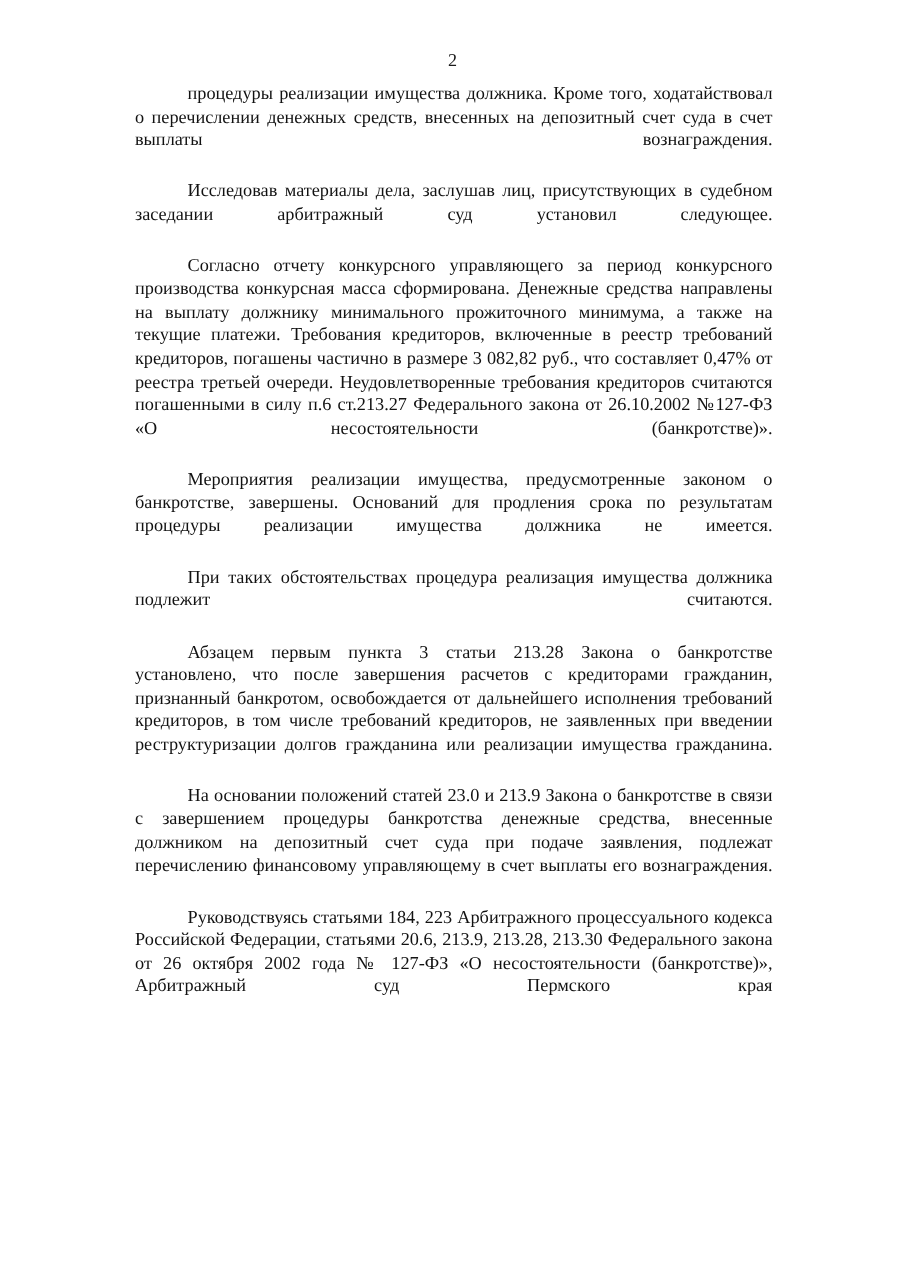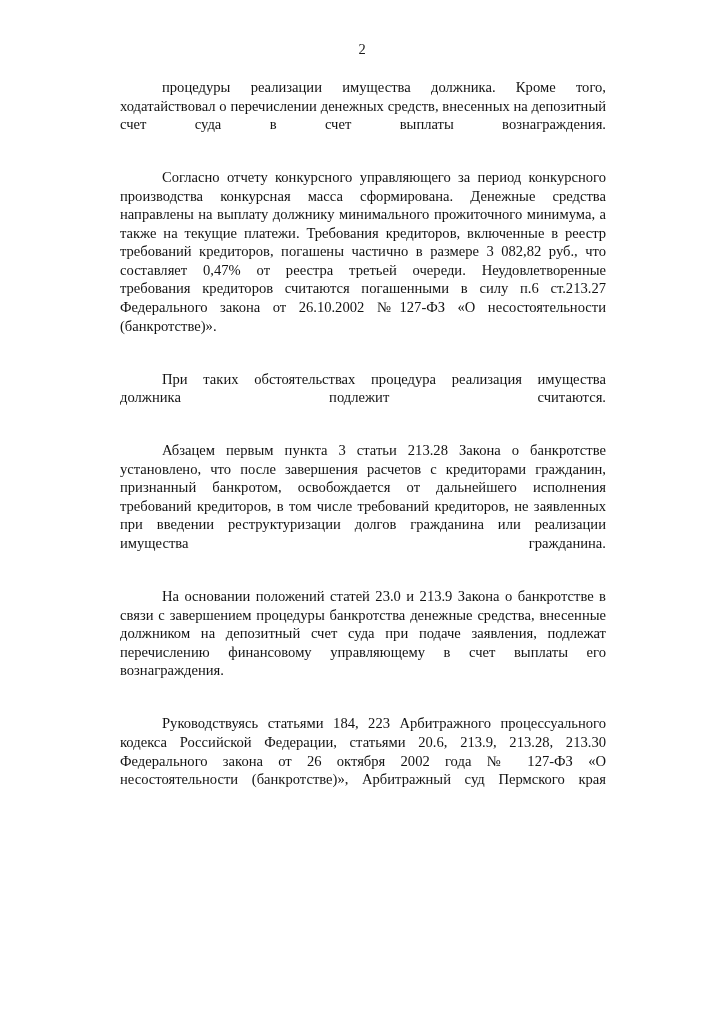--- a/index.html
+++ b/index.html
@@ -37,21 +37,21 @@
     top: 62px;
     left: 104px;
     width: 518px;
     font-size: 14.6px;
     line-height: 18.55px;
     text-align: justify;
     text-justify: inter-word;
     color: #121212;
   }
   p.para {
-    margin: 16px;
+    margin: 4px;
     padding: 0;
     text-indent: 42px;
     text-align: justify;
     hyphens: none;
   }
   
   p.para::after {
     content: "";
     display: inline-block;
     width: 100%;
@@ -60,21 +60,23 @@
 </head>
 <body>
 
 <div id="page">
 
   <div id="page-number">2</div>
 
   <div id="body-text">
 
     <p class="para">процедуры реализации имущества должника. Кроме того, ходатайствовал о перечислении денежных средств, внесенных на депозитный счет суда в счет выплаты вознаграждения.</p>
+    <p class="para">Исследовав материалы дела, заслушав лиц, присутствующих в судебном заседании арбитражный суд установил следующее.</p>
     <p class="para">Согласно отчету конкурсного управляющего за период конкурсного производства конкурсная масса сформирована. Денежные средства направлены на выплату должнику минимального прожиточного минимума, а также на текущие платежи. Требования кредиторов, включенные в реестр требований кредиторов, погашены частично в размере 3 082,82 руб., что составляет 0,47% от реестра третьей очереди. Неудовлетворенные требования кредиторов считаются погашенными в силу п.6 ст.213.27 Федерального закона от 26.10.2002 №127-ФЗ «О несостоятельности (банкротстве)».</p>
+    <p class="para">Мероприятия реализации имущества, предусмотренные законом о банкротстве, завершены. Оснований для продления срока по результатам процедуры реализации имущества должника не имеется.</p>
     <p class="para">При таких обстоятельствах процедура реализация имущества должника подлежит считаются.</p>
     <p class="para">Абзацем первым пункта 3 статьи 213.28 Закона о банкротстве установлено, что после завершения расчетов с кредиторами гражданин, признанный банкротом, освобождается от дальнейшего исполнения требований кредиторов, в том числе требований кредиторов, не заявленных при введении реструктуризации долгов гражданина или реализации имущества гражданина.</p>
     <p class="para">На основании положений статей 23.0 и 213.9 Закона о банкротстве в связи с завершением процедуры банкротства денежные средства, внесенные должником на депозитный счет суда при подаче заявления, подлежат перечислению финансовому управляющему в счет выплаты его вознаграждения.</p>
     <p class="para">Руководствуясь статьями 184, 223 Арбитражного процессуального кодекса Российской Федерации, статьями 20.6, 213.9, 213.28, 213.30 Федерального закона от 26 октября 2002 года № 127-ФЗ «О несостоятельности (банкротстве)», Арбитражный суд Пермского края</p>
 
   </div>
 
 </div>
 
 </body></html>

